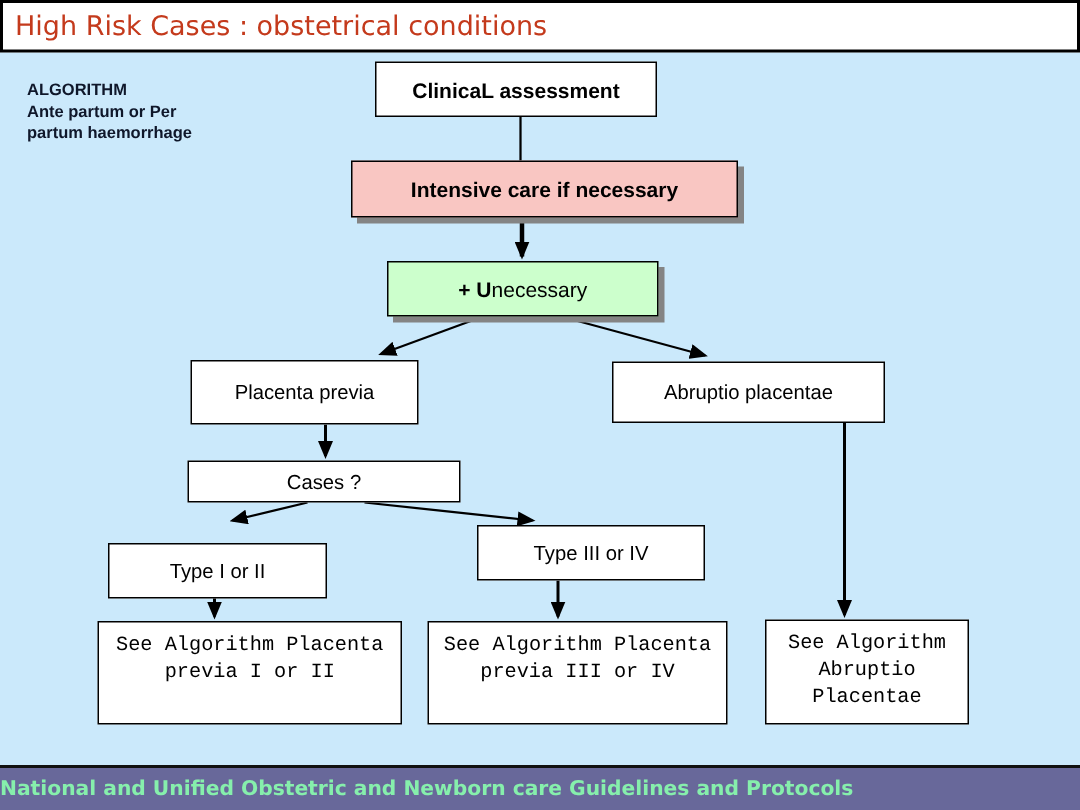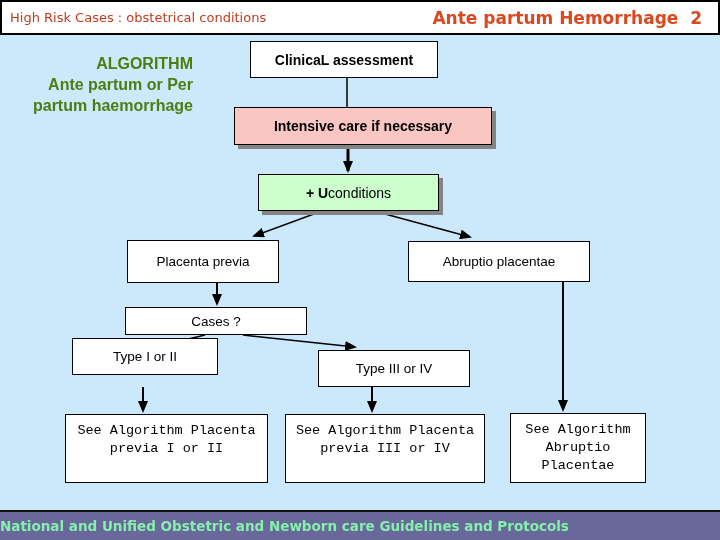--- a/index.html
+++ b/index.html
@@ -9,52 +9,51 @@
     font-family:"Liberation Sans", sans-serif;
   }
   
   .titlebar{
     position:absolute;left:0;top:0;width:720px;height:35px;
     background:#ffffff;border:2px solid #000;box-sizing:border-box;
     display:flex;align-items:center;
     font-family:"DejaVu Sans", sans-serif;
   }
   .title-main{
-    color:#c43a1c;font-size:13px;padding-left:8px;white-space:pre;
+    color:#c43a1c;font-size:18px;padding-left:8px;white-space:pre;
   }
   .title-sub{
     color:#d9481f;font-size:17px;font-weight:bold;white-space:pre;
     margin-left:auto;padding-right:16px;
   }
   
   .algo-label{
     position:absolute;left:18px;top:53px;width:175px;
-    font-size:16px;font-weight:bold;line-height:1.32;color:#4d7c0f;
+    font-size:11px;font-weight:bold;line-height:1.32;color:#0f172a;
     white-space:pre-line;
-    text-align:right;
   }
   
   .box{
     position:absolute;box-sizing:border-box;
     background:#fff;border:1px solid #000;
     display:flex;align-items:center;justify-content:center;
     text-align:center;font-size:13.5px;color:#000;
   }
   .box.bold{font-weight:bold;font-size:14px;}
   .box.shadowed{box-shadow:4px 4px 0 #848484;}
   .box.pink{background:#f9c6c2;margin-left:12px;}
   .box.green{background:#ccffcc;font-size:14px;}
   .box.toptext{align-items:flex-start;padding-top:7px;white-space:pre-line;line-height:1.35;font-family:Liberation Mono, monospace;}
   .b-clinical {left:250px;top:41px;width:188px;height:37px;}
   .b-intensive{left:222px;top:107px;width:258px;height:38px;}
   .b-ultra    {left:258px;top:174px;width:181px;height:37px;}
   .b-placenta {left:127px;top:240px;width:152px;height:43px;}
   .b-abruptio {left:408px;top:241px;width:182px;height:41px;}
   .b-typeq    {left:125px;top:307px;width:182px;height:28px;}
-  .b-type12   {left:72px; top:338px;width:146px;height:37px;}
+  .b-type12   {left:72px; top:362px;width:146px;height:37px;}
   .b-type34   {left:318px;top:350px;width:152px;height:37px;}
   .b-see12    {left:65px; top:414px;width:203px;height:69px;}
   .b-see34    {left:285px;top:414px;width:200px;height:69px;}
   .b-seeab    {left:510px;top:413px;width:136px;height:70px;}
   .ultra-bold{font-weight:bold;}
   
   .connectors{position:absolute;left:0;top:0;pointer-events:none;}
   
   .footer{
     position:absolute;left:0;top:510px;width:720px;height:30px;
@@ -62,21 +61,20 @@
     display:flex;align-items:center;justify-content:flex-start;
     color:#86efac;font-weight:bold;font-size:13.5px;
     font-family:"DejaVu Sans", sans-serif;
   }
 </style>
 </head>
 <body>
 
 <div class="titlebar">
   <span class="title-main">High Risk Cases : obstetrical conditions</span>
-  <span class="title-sub">Ante partum Hemorrhage  2</span>
 </div>
 
 <div class="algo-label">ALGORITHM
 Ante partum or Per
 partum haemorrhage</div>
 
 <svg class="connectors" width="720" height="540" viewBox="0 0 720 540">
   <defs>
     <marker id="ah" markerUnits="userSpaceOnUse" markerWidth="12" markerHeight="10" refX="10" refY="5" orient="auto">
       <path d="M0,0 L12,5 L0,10 z" fill="#000"></path>
@@ -93,21 +91,21 @@
   <line x1="143" y1="387" x2="143" y2="411" stroke="#000" stroke-width="2" marker-end="url(#ah)"></line>
   <line x1="372" y1="387" x2="372" y2="411" stroke="#000" stroke-width="2" marker-end="url(#ah)"></line>
 </svg>
 
 <div class="box bold b-clinical">ClinicaL assessment</div>
 
 <div class="box bold pink shadowed b-intensive">Intensive care if necessary</div>
 
 <div class="box green shadowed b-ultra">
   <span class="ultra-bold">+ U</span>
-    <span>conditions</span>
+    <span>necessary</span>
 </div>
 
 <div class="box b-placenta">Placenta previa</div>
 
 <div class="box b-abruptio">Abruptio placentae</div>
 
 <div class="box b-typeq">Cases ?</div>
 
 <div class="box b-type12">Type I or II</div>
 

